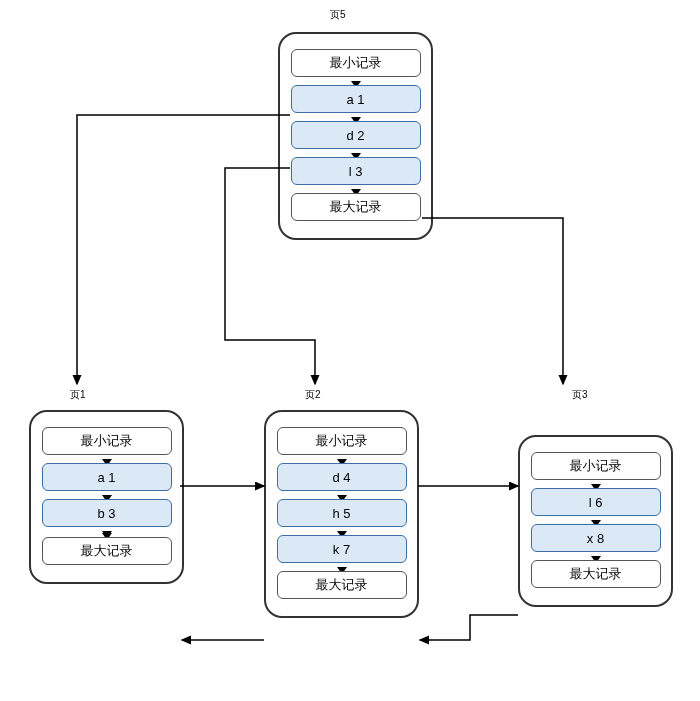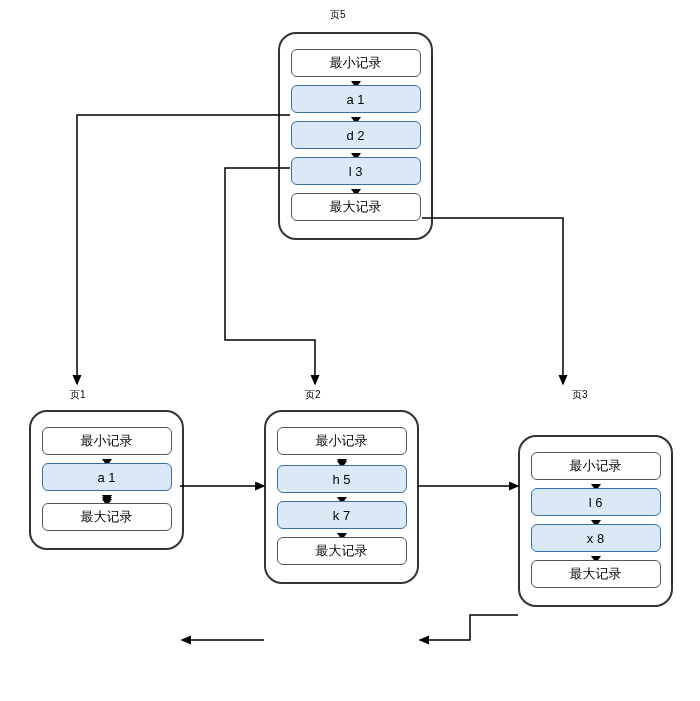--- a/index.html
+++ b/index.html
@@ -89,30 +89,32 @@
   <div class="record">最大记录</div>
 </div>
 
 <div class="page-label" style="left:70px; top:388px;">页1</div>
 
 <div class="page-box" style="left:29px; top:410px; width:155px;">
   <div class="record">最小记录</div>
   <div class="arrow-down"></div>
   <div class="record blue">a 1</div>
   <div class="arrow-down"></div>
+  <div class="record blue">b 3</div>
   <div class="arrow-down"></div>
   <div class="arrow-down"></div>
   <div class="record">最大记录</div>
 </div>
 
 <div class="page-label" style="left:305px; top:388px;text-align:center;">页2</div>
 
 <div class="page-box" style="left:264px; top:410px; width:155px;">
   <div class="record">最小记录</div>
   <div class="arrow-down"></div>
+  <div class="record blue">d 4</div>
   <div class="arrow-down"></div>
   <div class="record blue">h 5</div>
   <div class="arrow-down"></div>
   <div class="record blue">k 7</div>
   <div class="arrow-down"></div>
   <div class="record">最大记录</div>
 </div>
 
 <div class="page-label" style="left:554px; top:388px;margin-left:18px;">页3</div>
 

